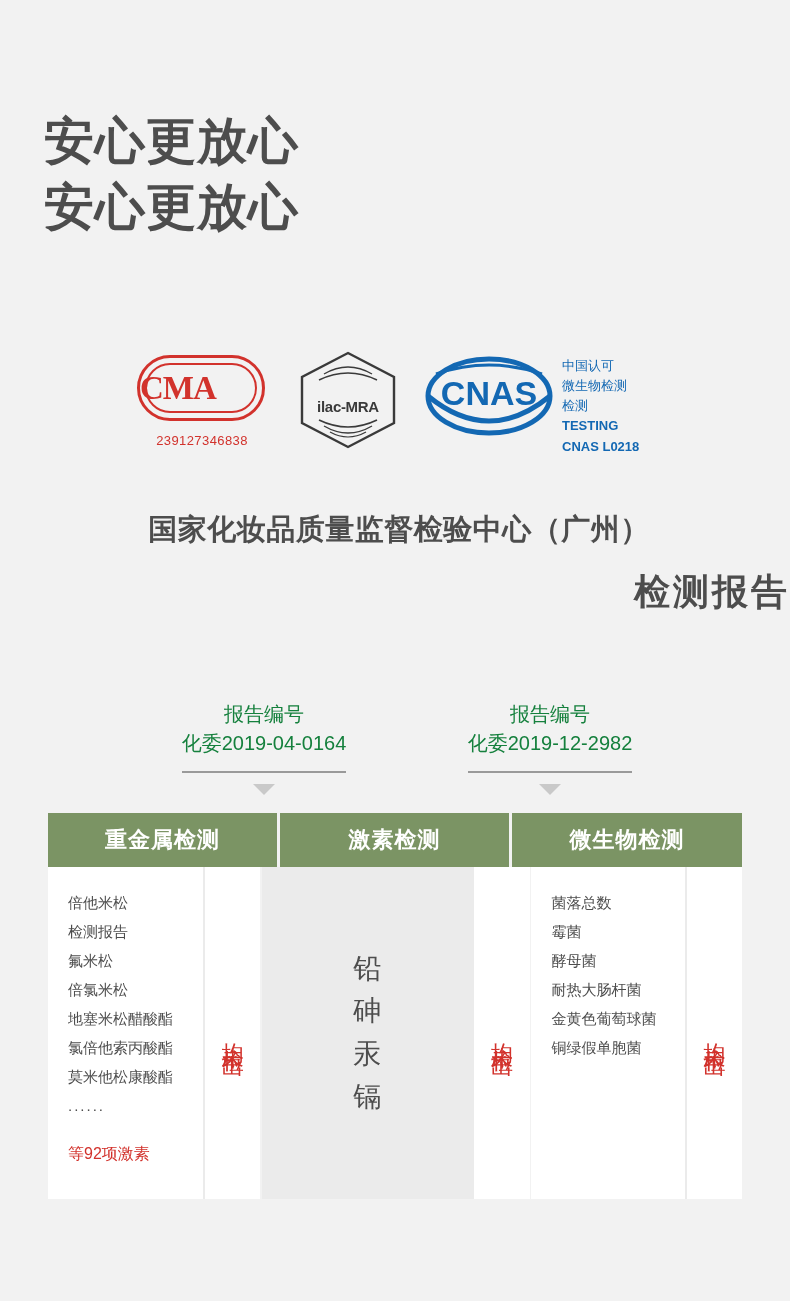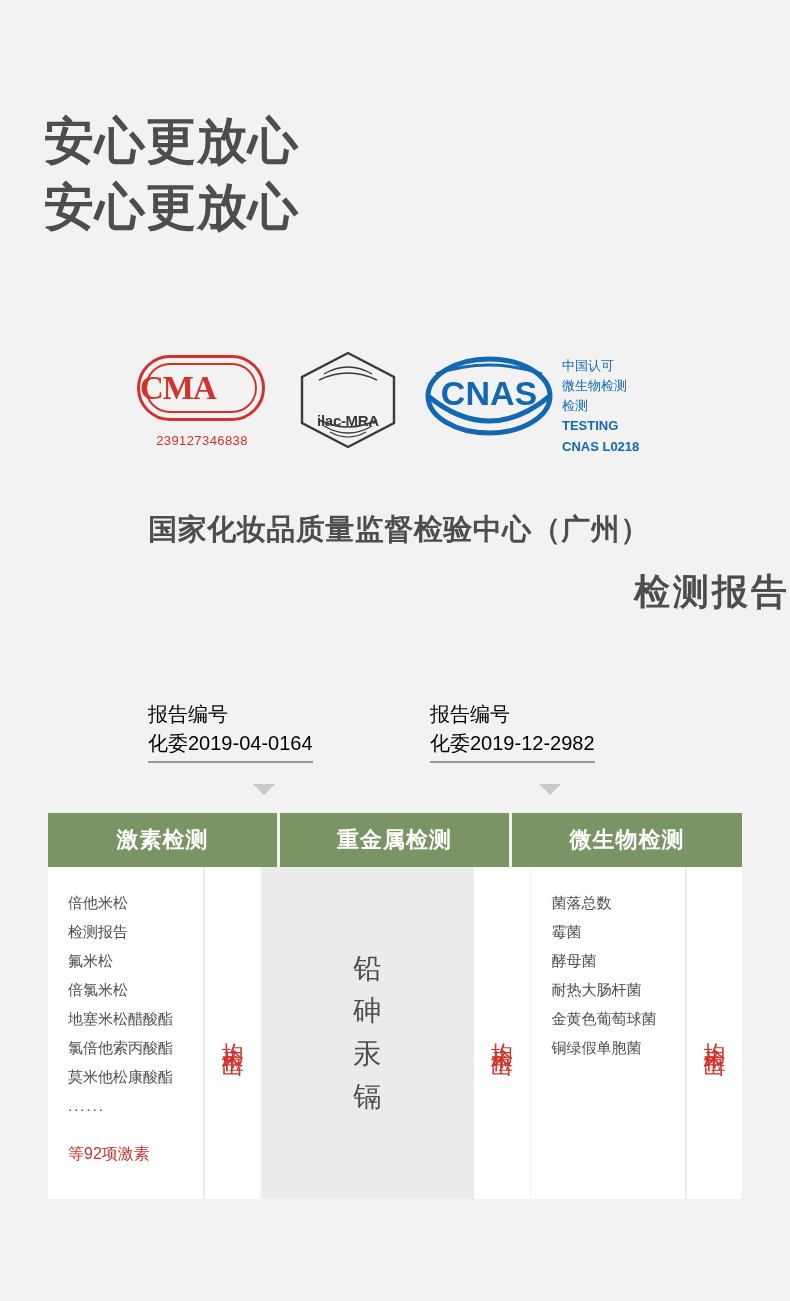--- a/index.html
+++ b/index.html
@@ -95,21 +95,21 @@
   }
   .ilac-hex {
     position: absolute;
     left: 0; top: 0;
     width: 102px;
     height: 100px;
   }
   .ilac-label {
     position: absolute;
     left: 0; right: 0;
-    top: 62px;
+    top: 48px;
     text-align: center;
     font-size: 15px;
     font-weight: bold;
     color: #3a3a3a;
     letter-spacing: -0.3px;
   }
 
   .logo-cnas {
     position: absolute;
     left: 424px;
@@ -165,30 +165,31 @@
   
   .report-nos {
     position: absolute;
     top: 700px;
     left: 0;
     width: 790px;
     height: 95px;
   }
   .report-no {
     position: absolute;
+    text-align: center;
     font-size: 20px;
-    color: #000000;
+    color: #15803d;
     line-height: 1.45;
   }
   .report-no.one { left: 148px; width: 232px; }
   .report-no.two { left: 430px; width: 240px; }
   .report-no .underline {
     display: inline-block;
     border-bottom: 2px solid #9a9a9a;
-    padding-bottom: 3px;
+    padding-bottom: 13px;
   }
   .arrow {
     position: absolute;
     width: 0; height: 0;
     border-left: 11px solid transparent;
     border-right: 11px solid transparent;
     border-top: 11px solid #c9c9c9;
     top: 84px;
   }
   .arrow.one { left: 253px; }
@@ -344,22 +345,22 @@
 
     <div class="report-no two">
       <div>报告编号</div>
       <div class="underline">化委2019-12-2982</div>
     </div>
     <div class="arrow two"></div>
   </div>
 
   <div class="table">
     <div class="thead">
+      <div class="th c2">重金属检测</div>
       <div class="th c1">激素检测</div>
-      <div class="th c2">重金属检测</div>
       <div class="th c3">微生物检测</div>
     </div>
 
     <div class="tbody">
 
       <div class="cell cell-list">
         <div>倍他米松</div>
         <div>检测报告</div>
         <div>氟米松</div>
         <div>倍氯米松</div>

